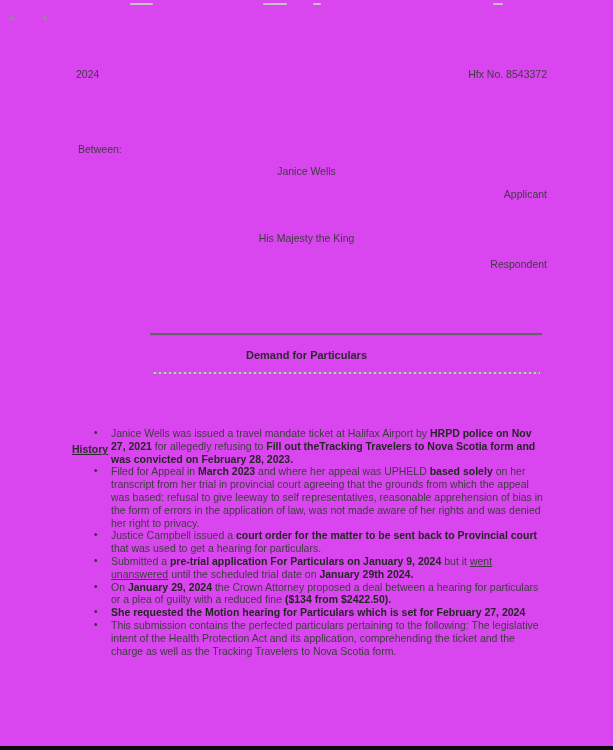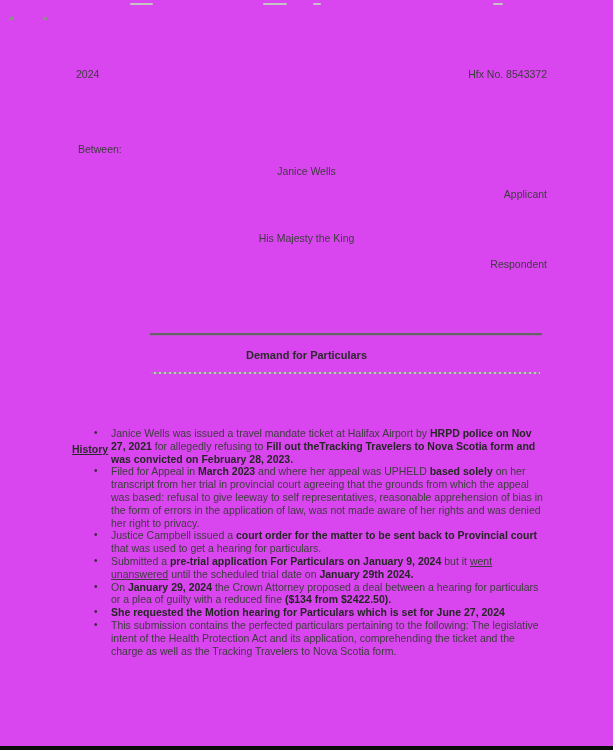--- a/index.html
+++ b/index.html
@@ -86,18 +86,18 @@
   <div class="abs center doc-title">Demand for Particulars</div>
   <div class="rule-dotted"></div>
 
   <div class="abs history-heading">History</div>
   <ul class="history-list">
       <li><span>Janice Wells was issued a travel mandate ticket at Halifax Airport by </span><span class="bold">HRPD police on Nov 27, 2021</span><span> for allegedly refusing to </span><span class="bold">Fill out theTracking Travelers to Nova Scotia form and was convicted on February 28, 2023.</span></li>
       <li><span>Filed for Appeal in </span><span class="bold">March 2023</span><span> and where her appeal was UPHELD </span><span class="bold">based solely</span><span> on her transcript from her trial in provincial court agreeing that the grounds from which the appeal was based: refusal to give leeway to self representatives, reasonable apprehension of bias in the form of errors in the application of law, was not made aware of her rights and was denied her right to privacy.</span></li>
       <li><span>Justice Campbell issued a </span><span class="bold">court order for the matter to be sent back to Provincial court</span><span> that was used to get a hearing for particulars.</span></li>
       <li><span>Submitted a </span><span class="bold">pre-trial application For Particulars on January 9, 2024</span><span> but it </span><span class="u">went unanswered</span><span> until the scheduled trial date on </span><span class="bold">January 29th 2024.</span></li>
       <li><span>On </span><span class="bold">January 29, 2024</span><span> the Crown Attorney proposed a deal between a hearing for particulars or a plea of guilty with a reduced fine </span><span class="bold">($134 from $2422.50).</span></li>
-      <li><span class="bold">She requested the Motion hearing for Particulars which is set for June 27, 2024</span></li>
+      <li><span class="bold">She requested the Motion hearing for Particulars which is set for February 27, 2024</span></li>
       <li><span>This submission contains the perfected particulars pertaining to the following: The legislative intent of the Health Protection Act and its application, comprehending the ticket and the charge as well as the Tracking Travelers to Nova Scotia form.</span></li>
     </ul>
 
   <div class="bottom-bar"></div>
 </div>
 
 </body></html>

